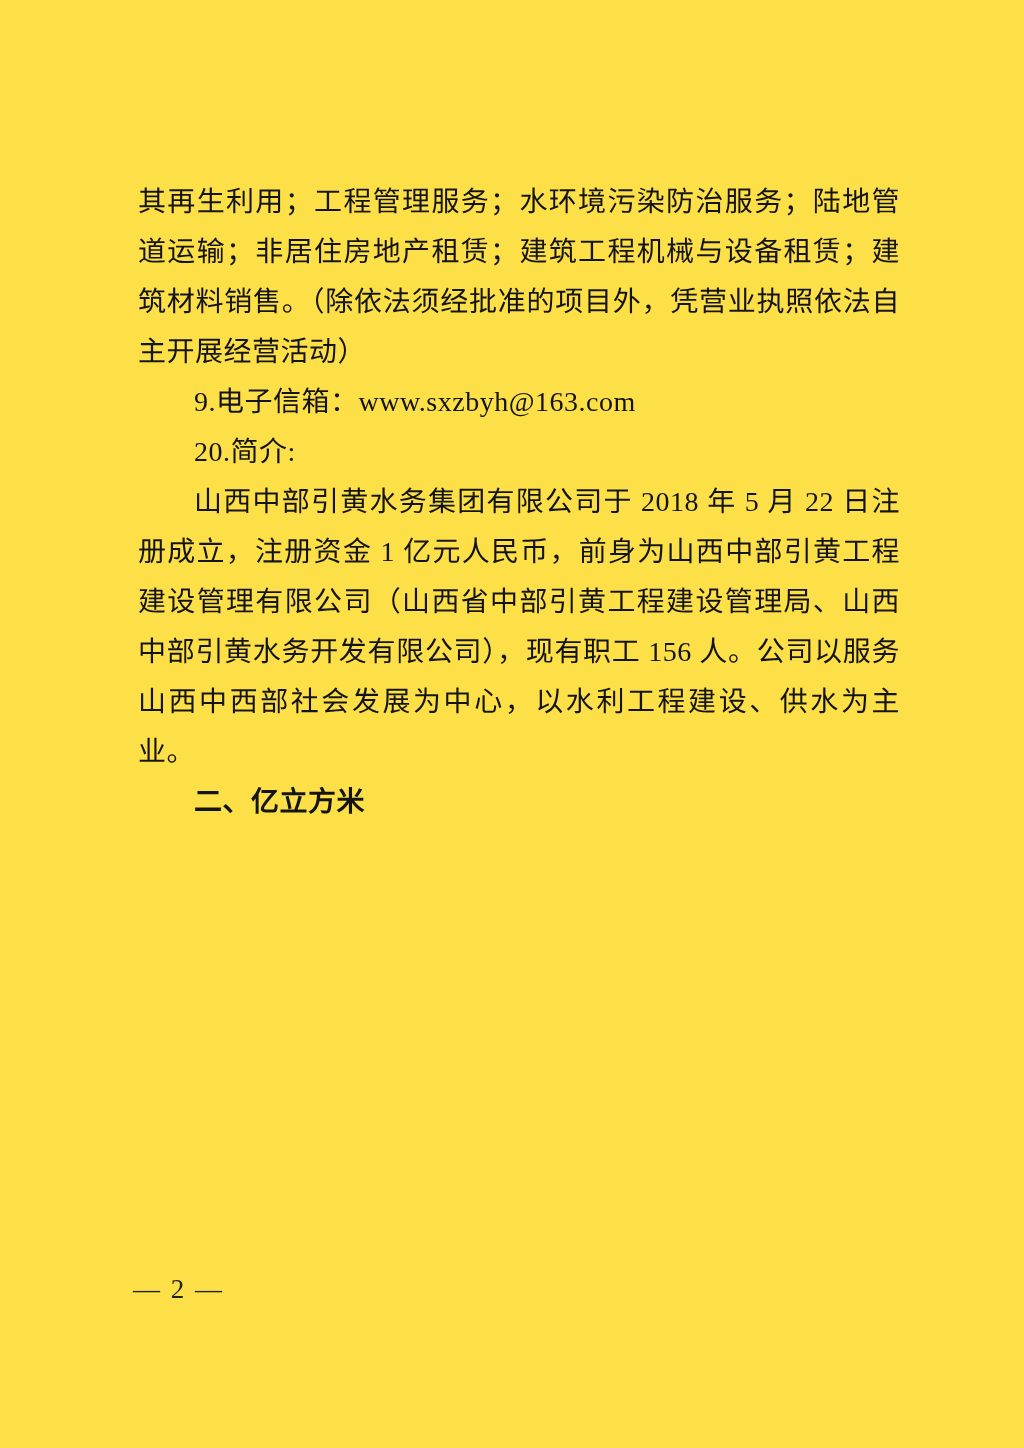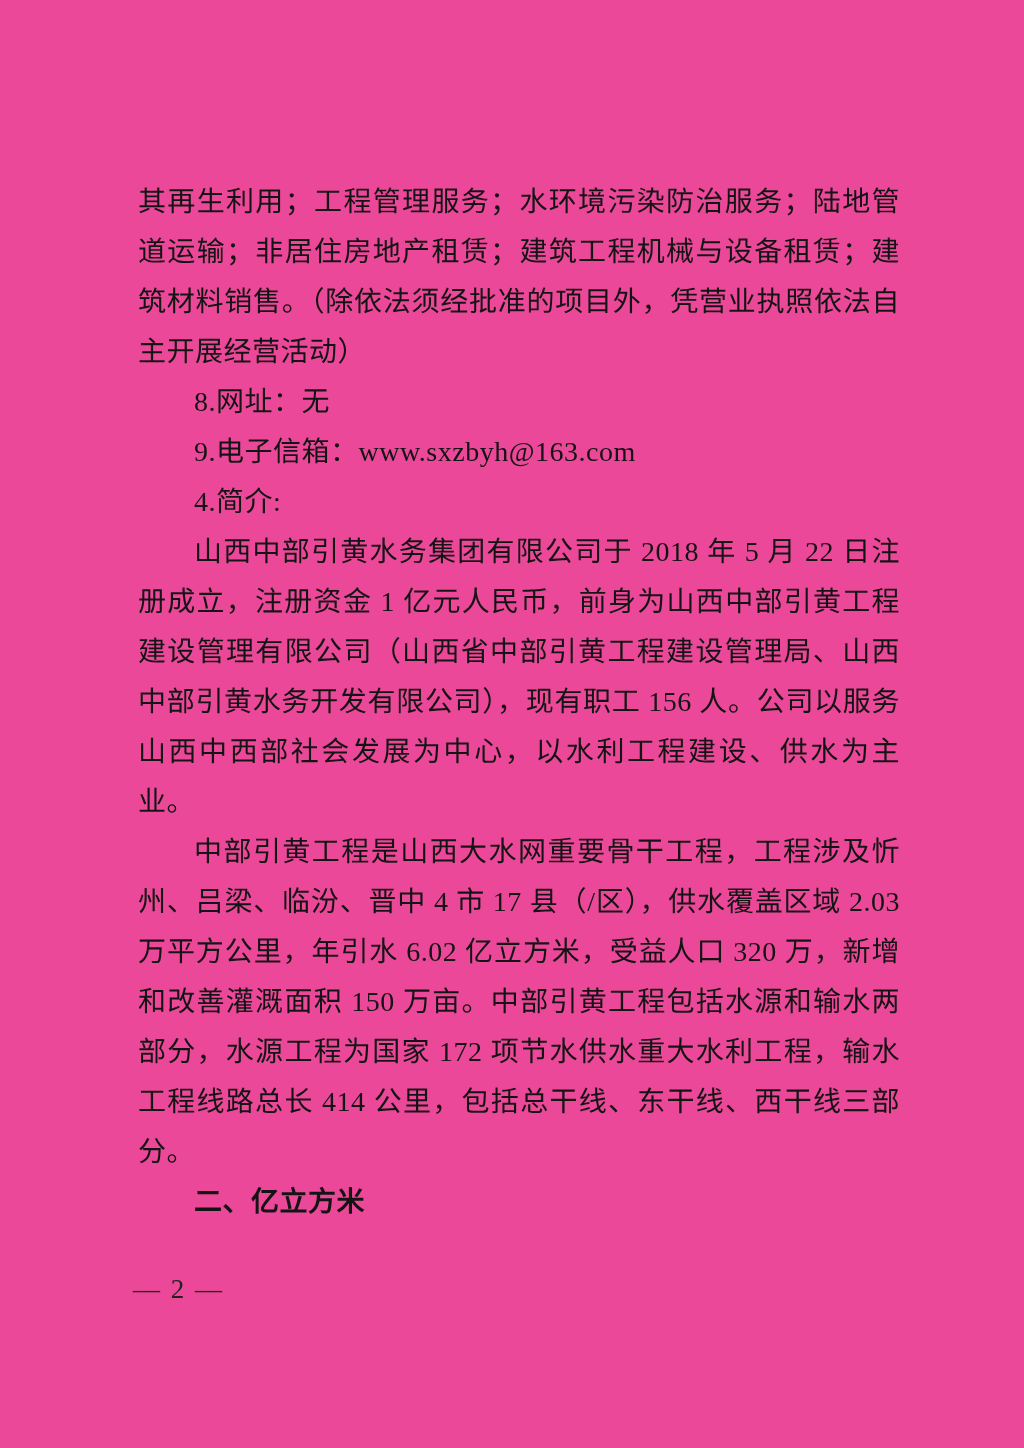--- a/index.html
+++ b/index.html
@@ -9,21 +9,21 @@
   body {
     width: 1024px;
     height: 1448px;
     background: #f2f2f2;
     font-family: "Liberation Serif", serif;
   }
   .page {
     position: relative;
     width: 1024px;
     height: 1448px;
-    background: #ec4899;
+    background: #fde047;
     color: #141414;
     overflow: hidden;
     text-decoration: underline;
   }
   .content {
     position: absolute;
     left: 138px;
     top: 177px;
     width: 762px;
   }
@@ -52,22 +52,20 @@
     font-family: "Liberation Serif", serif;
     letter-spacing: 2px;
   }
 </style>
 </head>
 <body>
 
 <main class="page">
   <section class="content">
     <p class="body">其再生利用；工程管理服务；水环境污染防治服务；陆地管道运输；非居住房地产租赁；建筑工程机械与设备租赁；建筑材料销售。（除依法须经批准的项目外，凭营业执照依法自主开展经营活动）</p>
-    <p class="body indent">8.网址：无</p>
     <p class="body indent">9.电子信箱：www.sxzbyh@163.com</p>
-    <p class="body indent">4.简介:</p>
+    <p class="body indent">20.简介:</p>
     <p class="body indent">山西中部引黄水务集团有限公司于 2018 年 5 月 22 日注册成立，注册资金 1 亿元人民币，前身为山西中部引黄工程建设管理有限公司（山西省中部引黄工程建设管理局、山西中部引黄水务开发有限公司），现有职工 156 人。公司以服务山西中西部社会发展为中心，以水利工程建设、供水为主业。</p>
-    <p class="body indent">中部引黄工程是山西大水网重要骨干工程，工程涉及忻州、吕梁、临汾、晋中 4 市 17 县（/区），供水覆盖区域 2.03 万平方公里，年引水 6.02 亿立方米，受益人口 320 万，新增和改善灌溉面积 150 万亩。中部引黄工程包括水源和输水两部分，水源工程为国家 172 项节水供水重大水利工程，输水工程线路总长 414 公里，包括总干线、东干线、西干线三部分。</p>
     <p class="heading indent">二、亿立方米</p>
   </section>
 
   <div class="page-footer">— 2 —</div>
 </main>
 
 </body></html>

